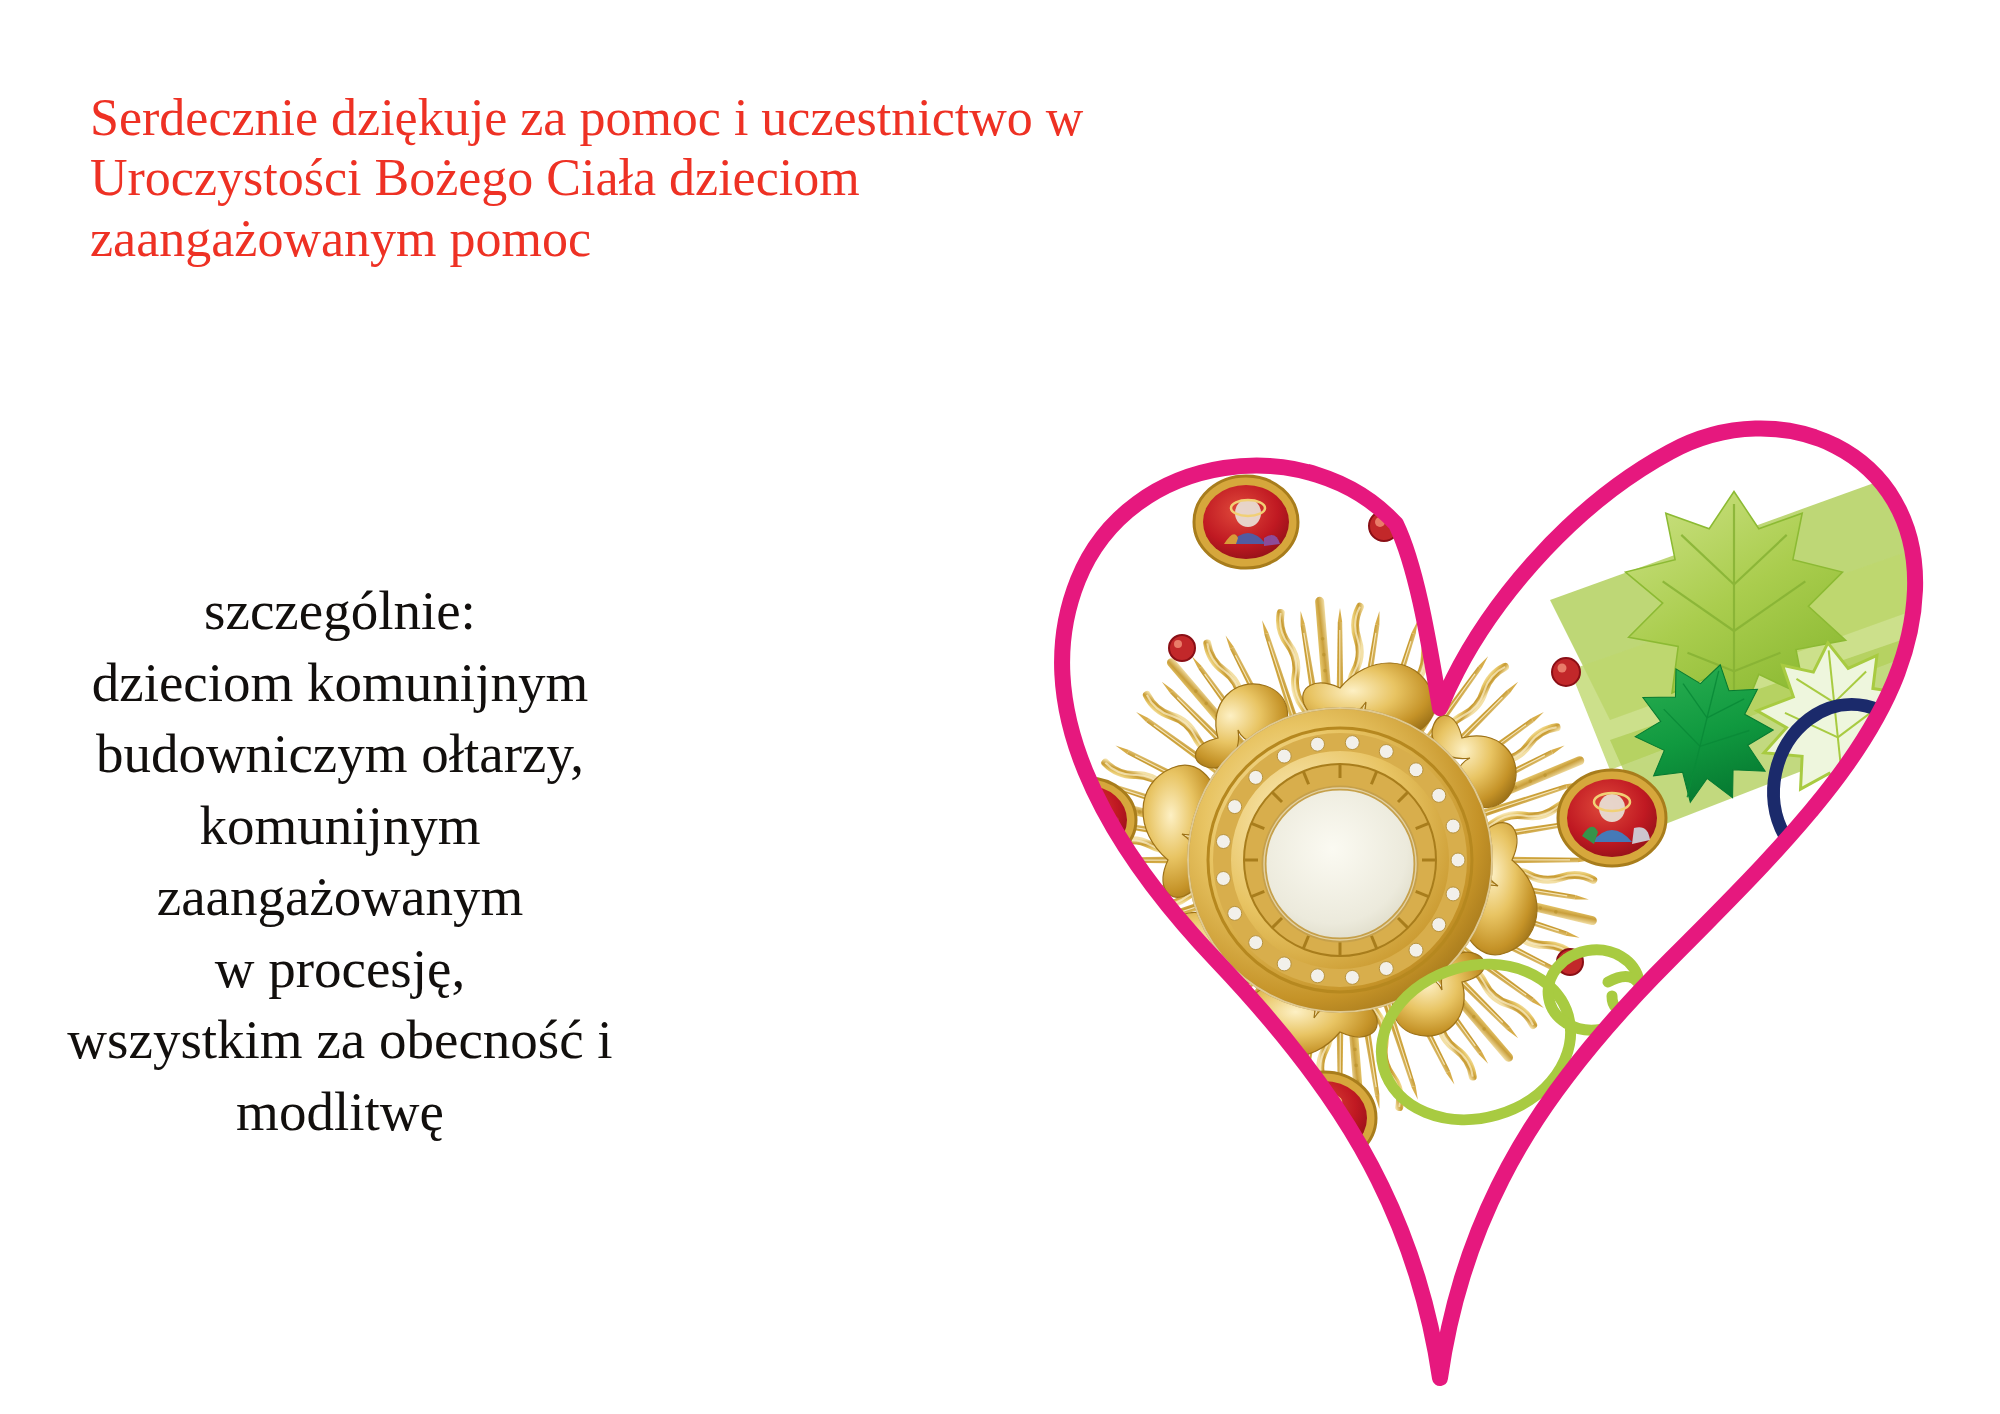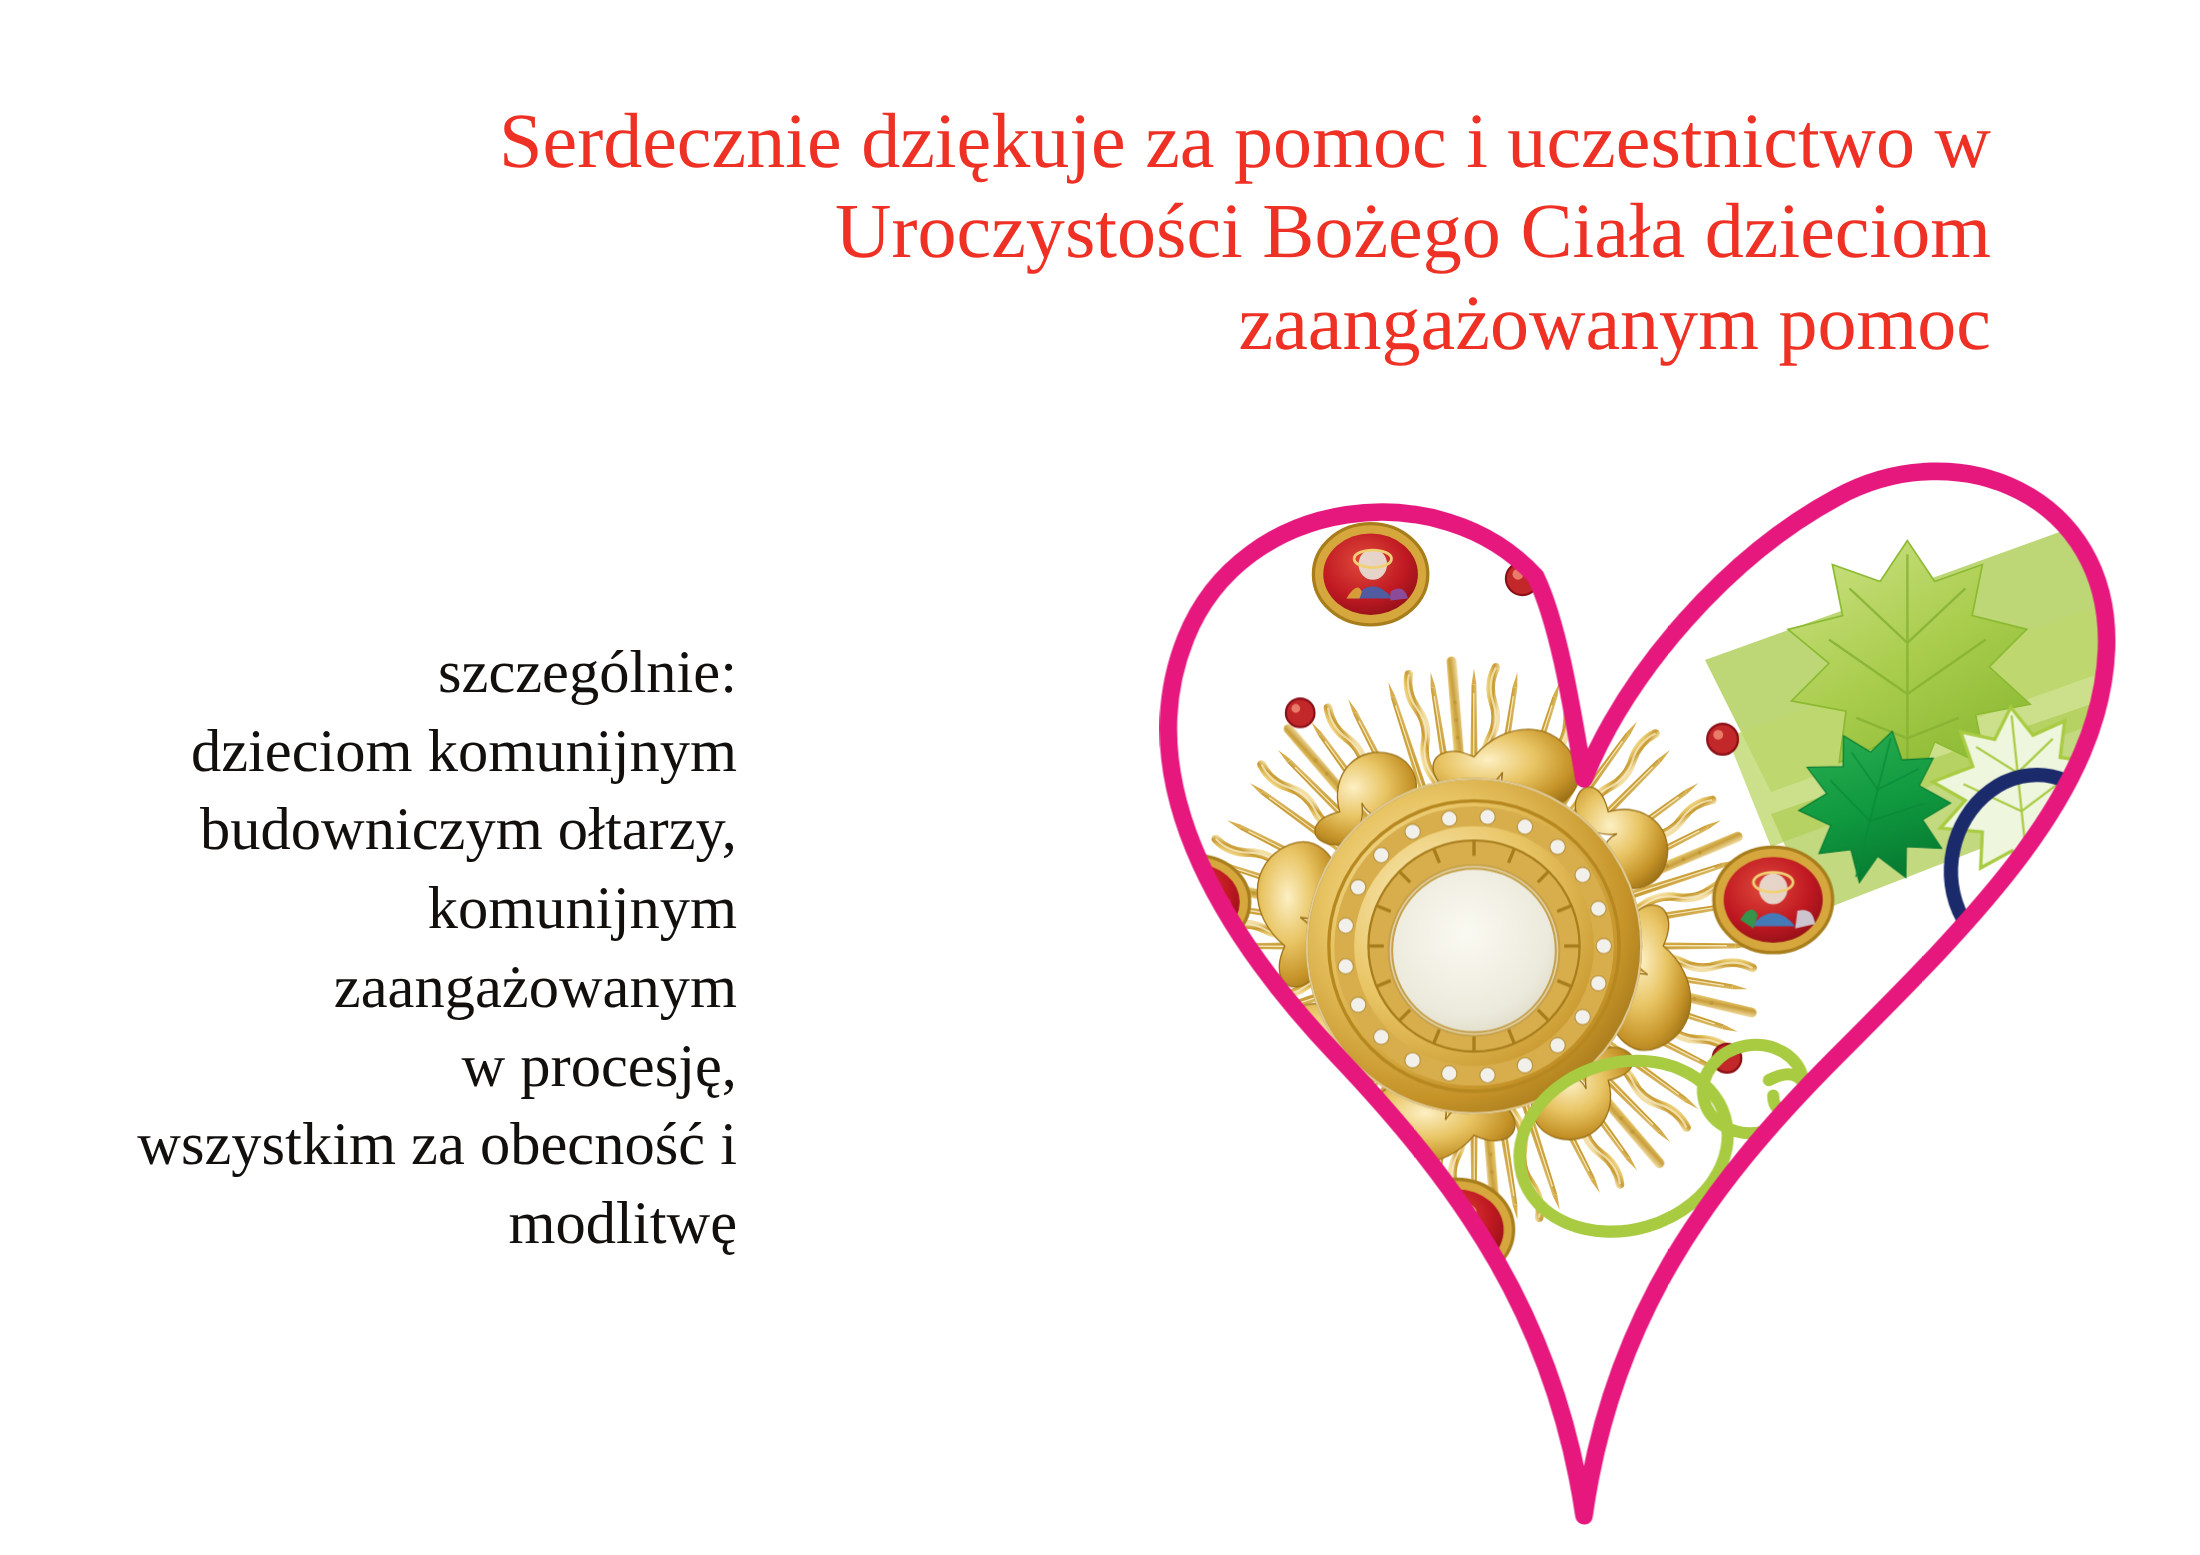--- a/index.html
+++ b/index.html
@@ -14,38 +14,38 @@
     overflow: hidden;
     font-family: "Liberation Serif", "DejaVu Serif", serif;
   }
 
   
   .headline {
     position: absolute;
     left: 90px;
     top: 88px;
     width: 1720px;
-    text-align: right;
+    text-align: left;
     color: #ee3124;
-    font-size: 71px;
+    font-size: 52px;
     line-height: 1.16;
     letter-spacing: 0px;
     white-space: nowrap;
   }
   .headline .hl-line { display: block; }
   .headline .hl-line.l2 { }
   .headline .hl-line.l3 { }
 
   
   .left-col {
     position: absolute;
     left: 10px;
     top: 575px;
     width: 660px;
-    text-align: right;
+    text-align: center;
     color: #120f0d;
     font-size: 55px;
     line-height: 1.30;
     white-space: nowrap;
   }
   .left-col .lc-line { display: block; }
 
   
   .heart-art {
     position: absolute;

